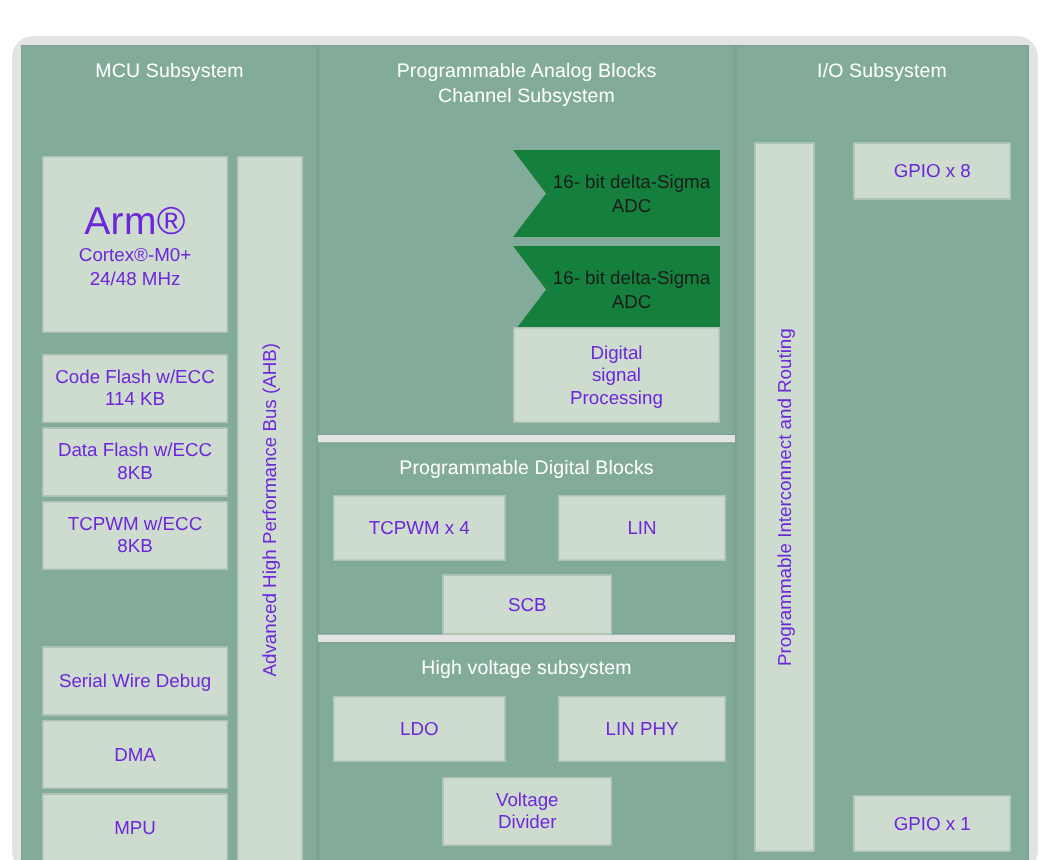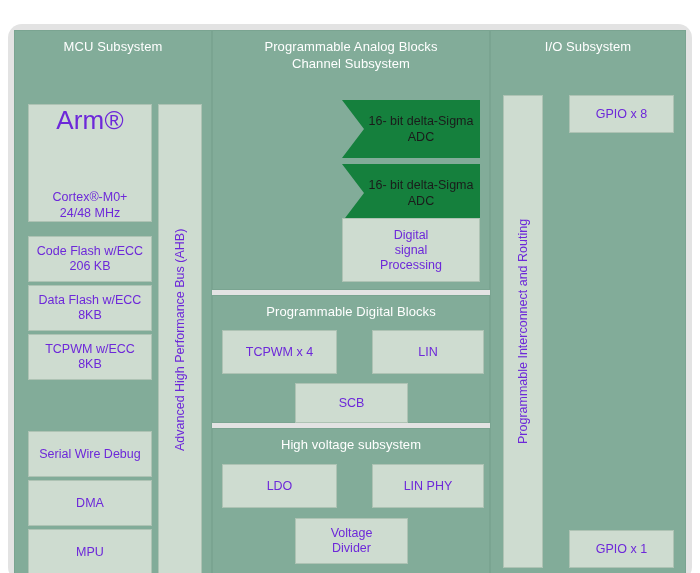--- a/index.html
+++ b/index.html
@@ -58,28 +58,28 @@
 </style>
 </head>
 <body>
 
 <div id="chip-frame">
 
   <div class="panel" style="left:6px;top:6px;width:198px;height:545px;">
     <div class="panel-title">MCU Subsystem</div>
   </div>
 
-  <div class="block" style="left:20px;top:80px;width:124px;height:118px;flex-direction:column;justify-content:space-between;">
+  <div class="block" style="left:20px;top:80px;width:124px;height:118px;flex-direction:column;">
     <span class="txt core-name">Arm®</span>
     <span class="txt core-sub">Cortex®-M0+
 24/48 MHz</span>
   </div>
 
   <div class="block" style="left:20px;top:212px;width:124px;height:46px;">Code Flash w/ECC
-206 KB</div>
+114 KB</div>
 
   <div class="block" style="left:20px;top:261px;width:124px;height:46px;">Data Flash w/ECC
 8KB</div>
 
   <div class="block" style="left:20px;top:310px;width:124px;height:46px;">TCPWM w/ECC
 8KB</div>
 
   <div class="block" style="left:20px;top:456px;width:124px;height:46px;">DMA</div>
 
   <div class="block" style="left:20px;top:407px;width:124px;height:46px;">Serial Wire Debug</div>

